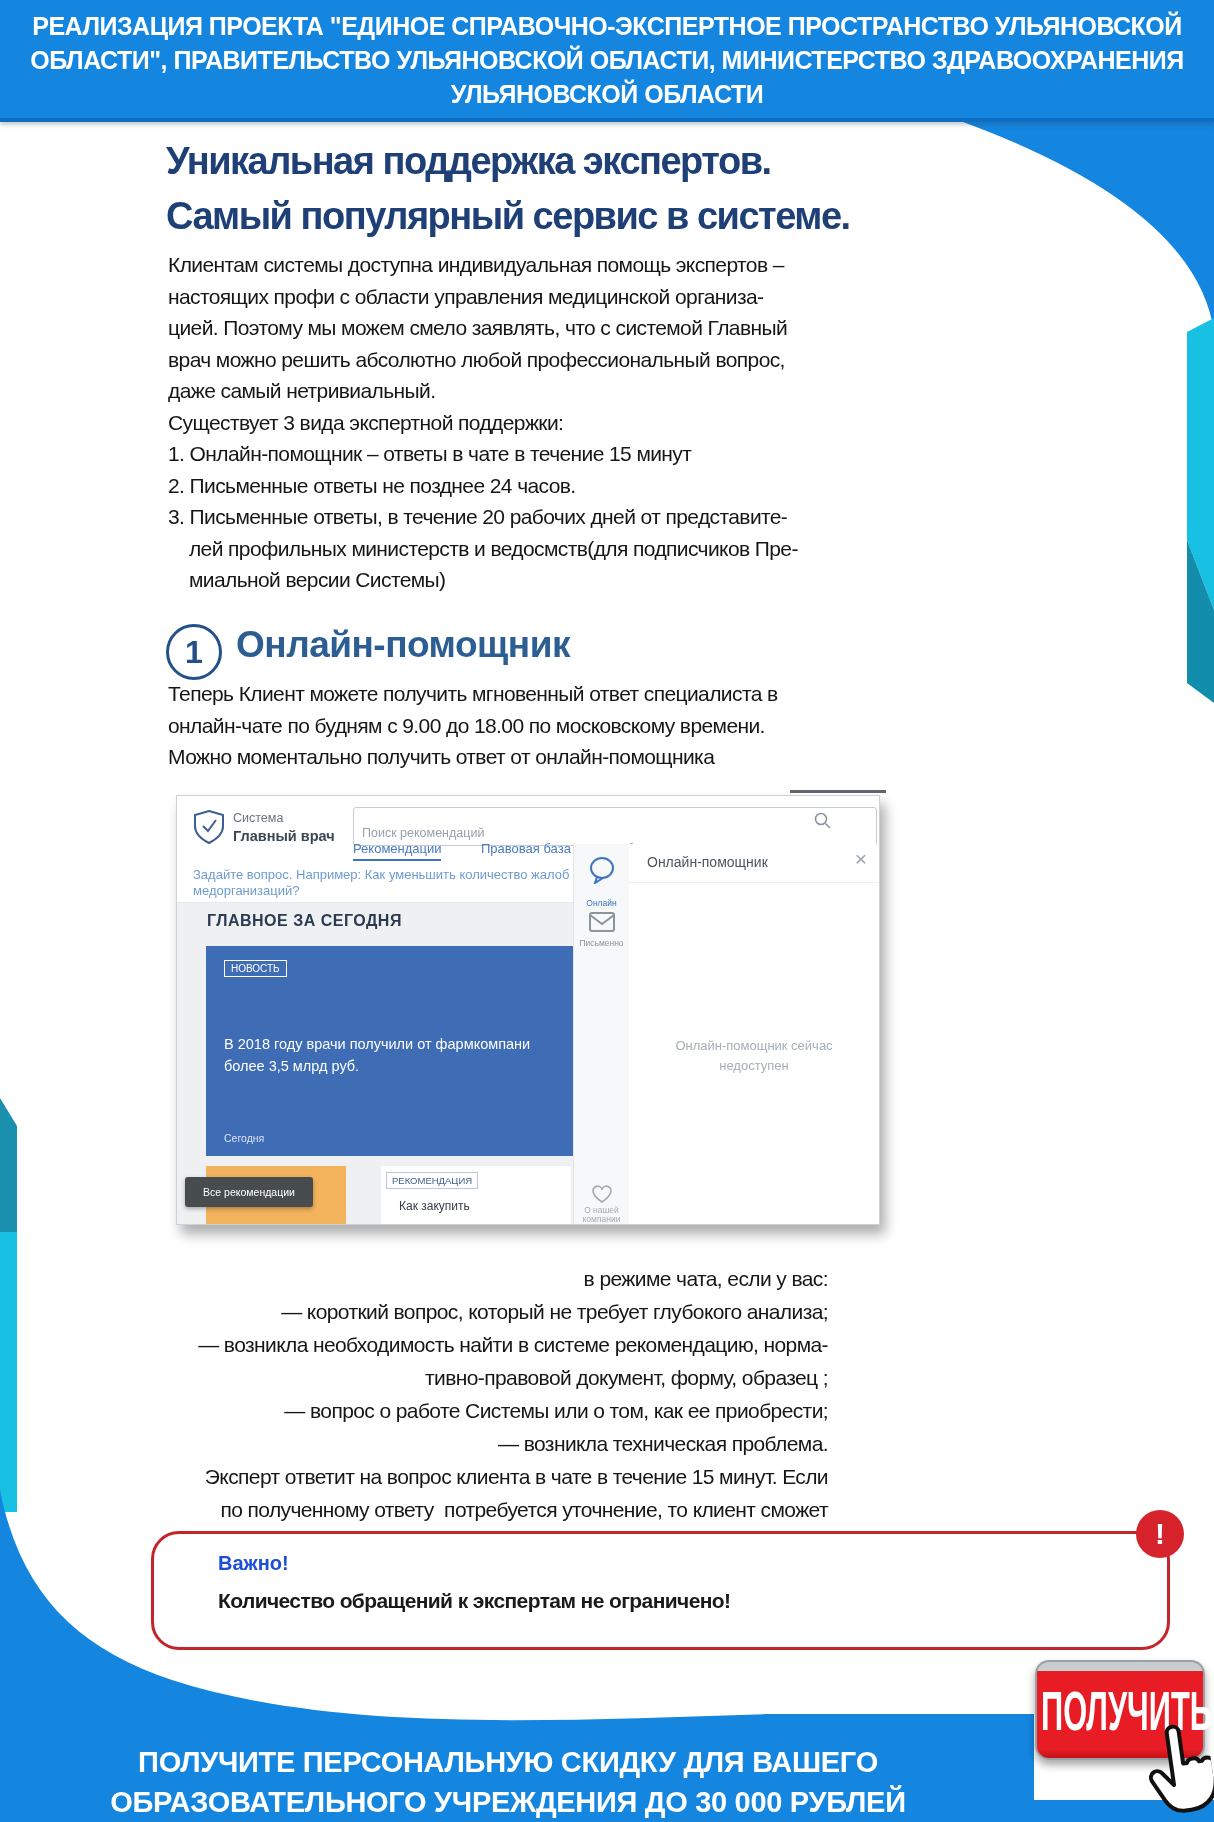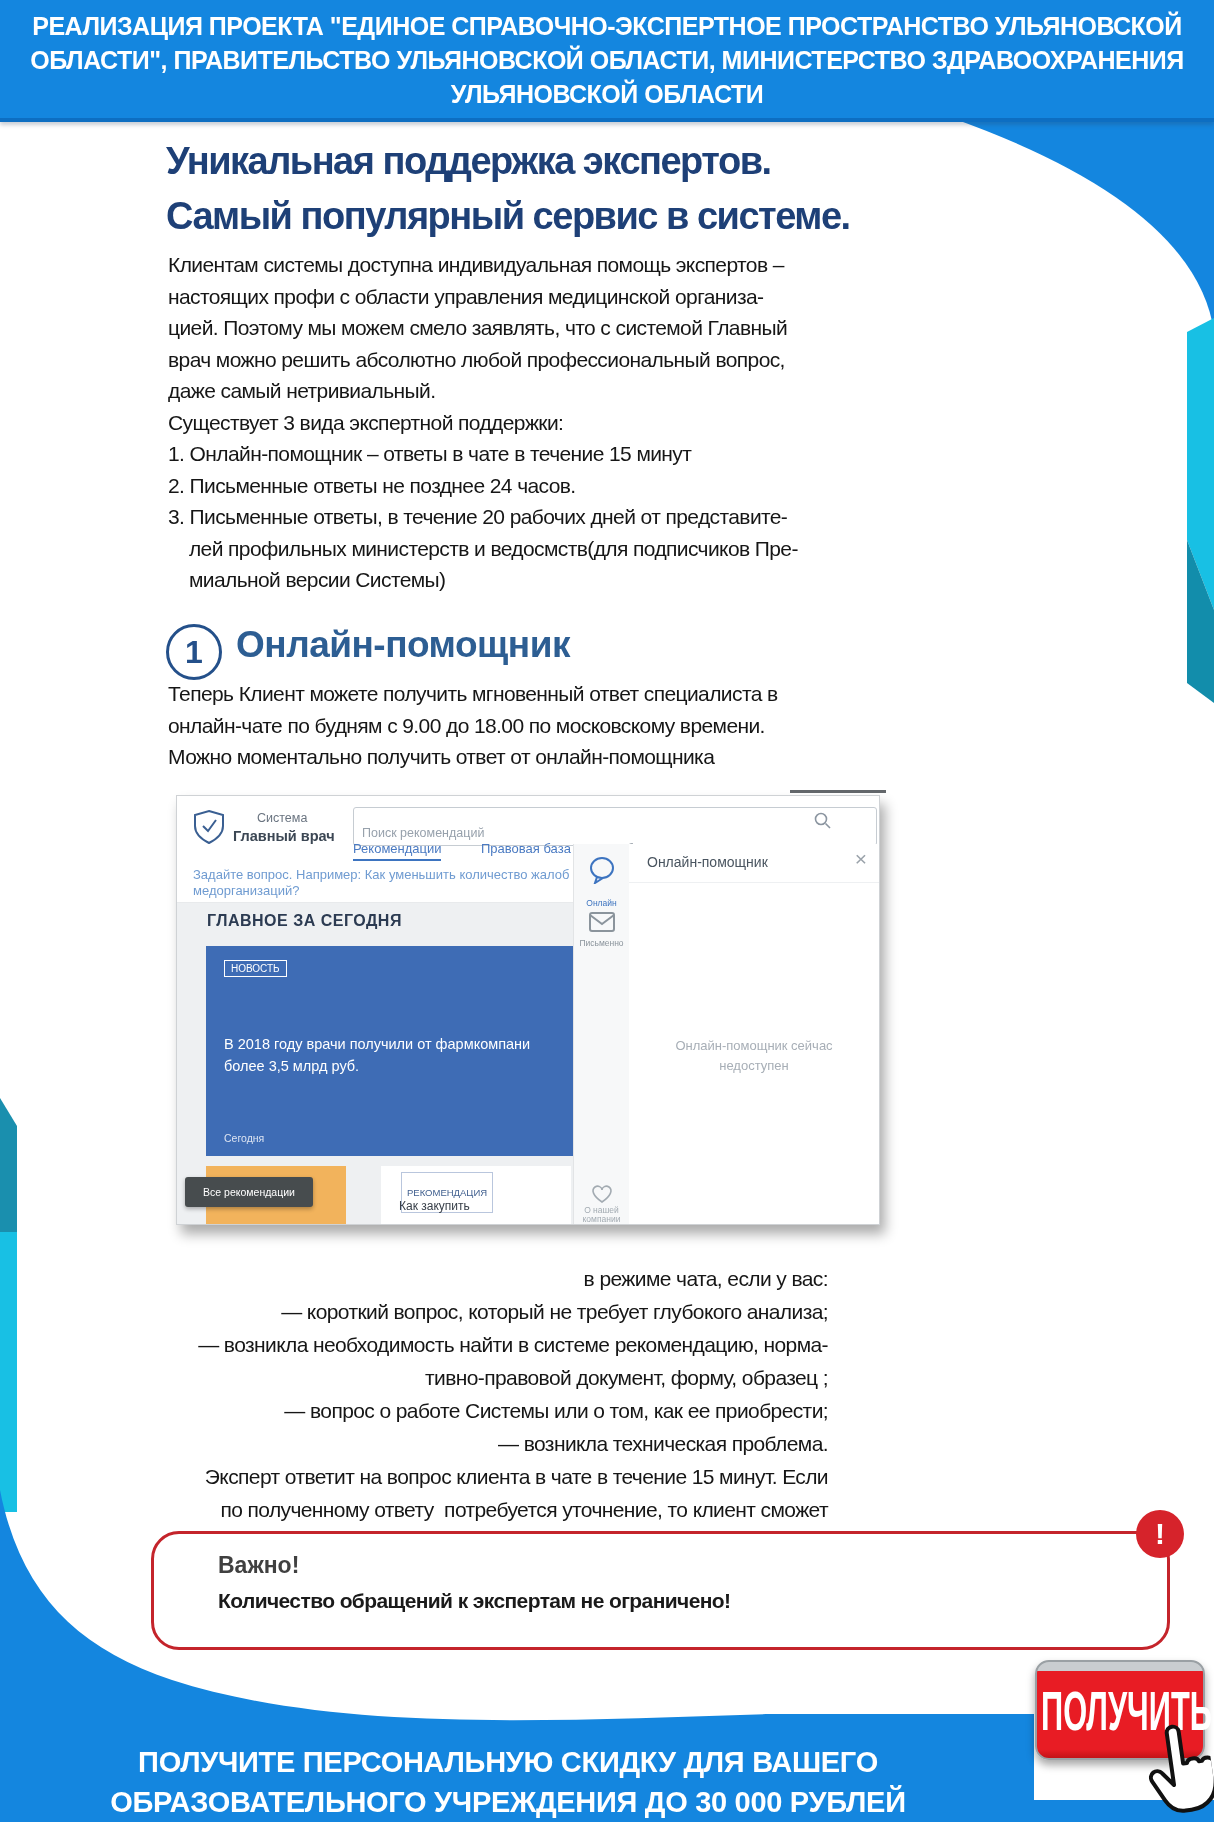--- a/index.html
+++ b/index.html
@@ -20,54 +20,54 @@
   .intro{left:168px;top:249px;line-height:31.5px;width:640px;}
   .sec-circle{left:166px;top:624px;width:50px;height:50px;border:3px solid #24508a;border-radius:50%;
     color:#24508a;font-weight:bold;font-size:32px;text-align:center;line-height:50px;background:#fff;}
   .sec-title{left:236px;top:624px;color:#2d5e93;font-weight:bold;font-size:37px;letter-spacing:-0.5px;}
   .sec-body{left:168px;top:678px;line-height:31.5px;width:640px;}
   .chat-block{left:168px;top:1262px;line-height:33px;width:660px;text-align:right;}
   
   .shot{left:176px;top:795px;width:702px;height:428px;background:#eef0f2;border:1px solid #cfd2d5;
     box-shadow:5px 9px 12px rgba(0,0,0,.33);overflow:hidden;z-index:2;}
   .shot .whitebar{position:absolute;left:0;top:0;width:702px;height:106px;background:#fff;border-bottom:1px solid #e8eaec;}
-  .logo-sys{position:absolute;left:56px;top:15px;font-size:12.5px;color:#6a7480;margin-left:24px;}
+  .logo-sys{position:absolute;left:56px;top:15px;font-size:12.5px;color:#6a7480;}
   .logo-main{position:absolute;left:56px;top:32px;font-size:14.5px;font-weight:bold;color:#3c4754;}
   .search-box{position:absolute;left:176px;top:11px;width:486px;height:24px;border:1px solid #c6ccd2;border-radius:3px;
     background:#fff;font-size:12.5px;color:#59636e;padding:13px 28px 0 8px;font-family:"Liberation Sans",sans-serif;}
   .search-box::placeholder{color:#97a1ac;}
   .nav-item{position:absolute;top:45px;font-size:13px;color:#4a7ac2;}
   .nav-item.dim{color:#9aa2ab;}
   .nav-underline{position:absolute;top:63px;height:2px;background:#3d74c0;}
   .question{position:absolute;left:16px;top:71px;font-size:13px;line-height:16px;color:#6f9bd1;white-space:pre-line;}
   .today-heading{position:absolute;left:30px;top:116px;font-size:16px;font-weight:bold;color:#2c3b52;letter-spacing:.5px;}
   .news-card{position:absolute;left:29px;top:150px;width:368px;height:210px;background:#3e6cb5;}
   .news-badge{position:absolute;left:18px;top:14px;border:1px solid #fff;color:#fff;font-size:10px;padding:2px 6px;text-align:right;}
   .news-text{position:absolute;left:18px;top:44px;color:#fff;font-size:14.5px;line-height:22px;white-space:pre-line;width:330px;margin-top:43px;}
   .news-date{position:absolute;left:18px;bottom:12px;color:#dce4f2;font-size:10.5px;}
   .orange-card{position:absolute;left:29px;top:370px;width:140px;height:58px;background:#f2b35c;}
   .allrec-btn{position:absolute;left:8px;top:381px;width:128px;height:30px;background:#474c4e;color:#fff;
     font-size:10.5px;text-align:center;line-height:30px;border-radius:3px;box-shadow:0 2px 4px rgba(0,0,0,.3);}
   .rec-card{position:absolute;left:204px;top:370px;width:190px;height:58px;background:#fff;}
-  .rec-badge{position:absolute;left:20px;top:6px;border:1px solid #b9c6dd;color:#41608f;font-size:9.5px;padding:14px 5px;}
+  .rec-badge{position:absolute;left:5px;top:6px;border:1px solid #b9c6dd;color:#41608f;font-size:9.5px;padding:2px 5px;}
   .rec-text{position:absolute;left:18px;top:33px;font-size:12px;color:#39404a;}
   .hp-sidebar{position:absolute;left:396px;top:48px;width:55px;height:380px;background:#f7f8f9;
     border-left:1px solid #e2e4e6;border-right:1px solid #e7e9eb;}
   .hp-main{position:absolute;left:452px;top:48px;width:250px;height:380px;background:#fff;}
   .hp-title{position:absolute;left:18px;top:10px;font-size:14px;color:#4a5560;}
   .hp-close{position:absolute;right:12px;top:4px;font-size:21px;color:#9aa2aa;line-height:21px;}
   .hp-divider{position:absolute;left:0;top:38px;width:250px;height:1px;background:#eef0f2;}
   .hp-status{position:absolute;left:0;top:192px;width:250px;text-align:center;font-size:13px;line-height:20px;
     color:#a7aeb6;white-space:pre-line;}
   .sb-label{position:absolute;width:55px;text-align:center;font-size:8.5px;}
   .sb-icon{position:absolute;left:50%;transform:translateX(-50%);}
   .topline{left:790px;top:790px;width:96px;height:3px;background:#63676b;z-index:3;}
   
   .imp-box{left:151px;top:1531px;width:1013px;height:113px;border:3px solid #c4242b;border-radius:28px;background:#fff;z-index:2;}
-  .imp-title{position:absolute;left:64px;top:18px;color:#404040;font-weight:bold;font-size:23px;}
+  .imp-title{position:absolute;left:64px;top:18px;color:#1d4ed8;font-weight:bold;font-size:20px;}
   .imp-text{position:absolute;left:64px;top:55px;color:#1a1a1a;font-size:21px;letter-spacing:-0.6px;font-weight:bold;}
   .imp-circle{left:1136px;top:1510px;width:48px;height:48px;background:#d6232b;border-radius:50%;color:#fff;
     font-weight:bold;font-size:30px;text-align:center;line-height:48px;z-index:3;}
   
   .cta-btn{left:1035px;top:1660px;width:166px;height:96px;border-radius:14px;border:2px solid #9aa0a4;
     background:linear-gradient(180deg,#c9cdd0 0%,#c9cdd0 9%,#e81c24 9%,#e81c24 91%,#c21318 100%);
     box-shadow:0 5px 8px rgba(0,0,0,.35);z-index:4;}
   .cta-label{position:absolute;left:4px;top:50%;width:310px;transform:translateY(-50%) scale(0.55,1);
     transform-origin:0 50%;color:#fff;font-weight:bold;font-size:56px;white-space:nowrap;}
   .hand{left:1148px;top:1722px;z-index:6;transform:rotate(-8deg);}

